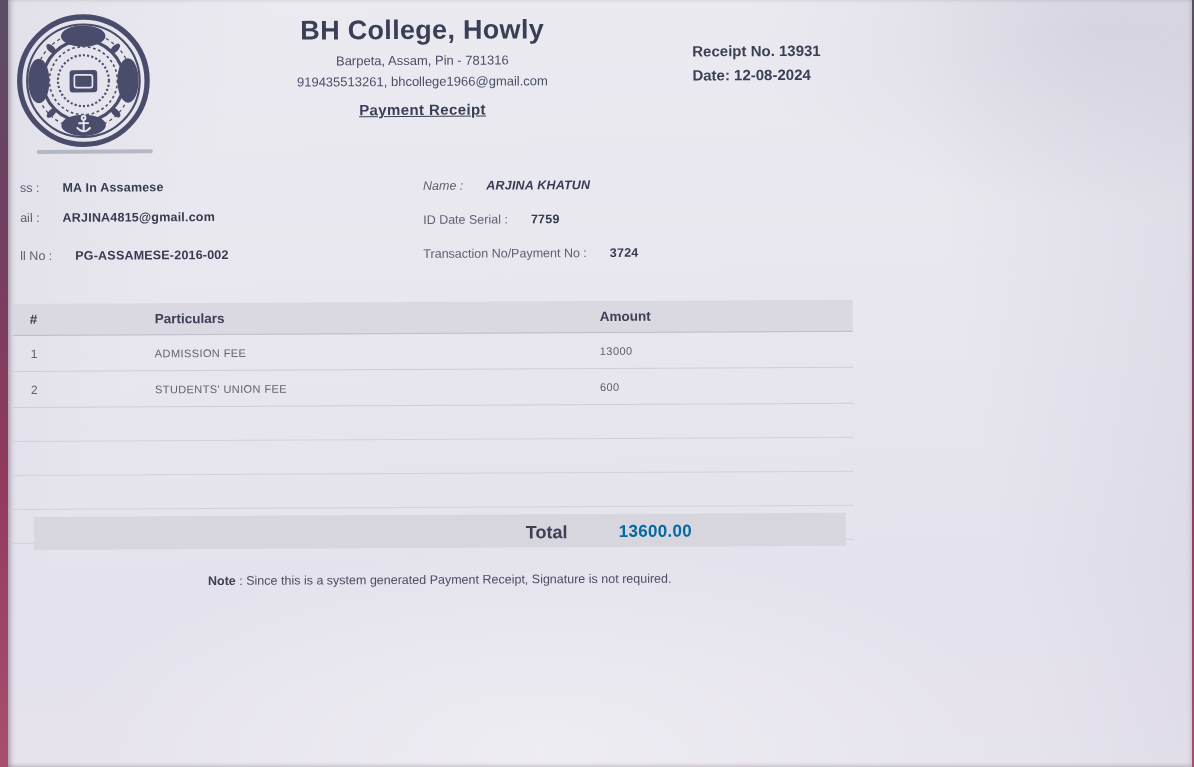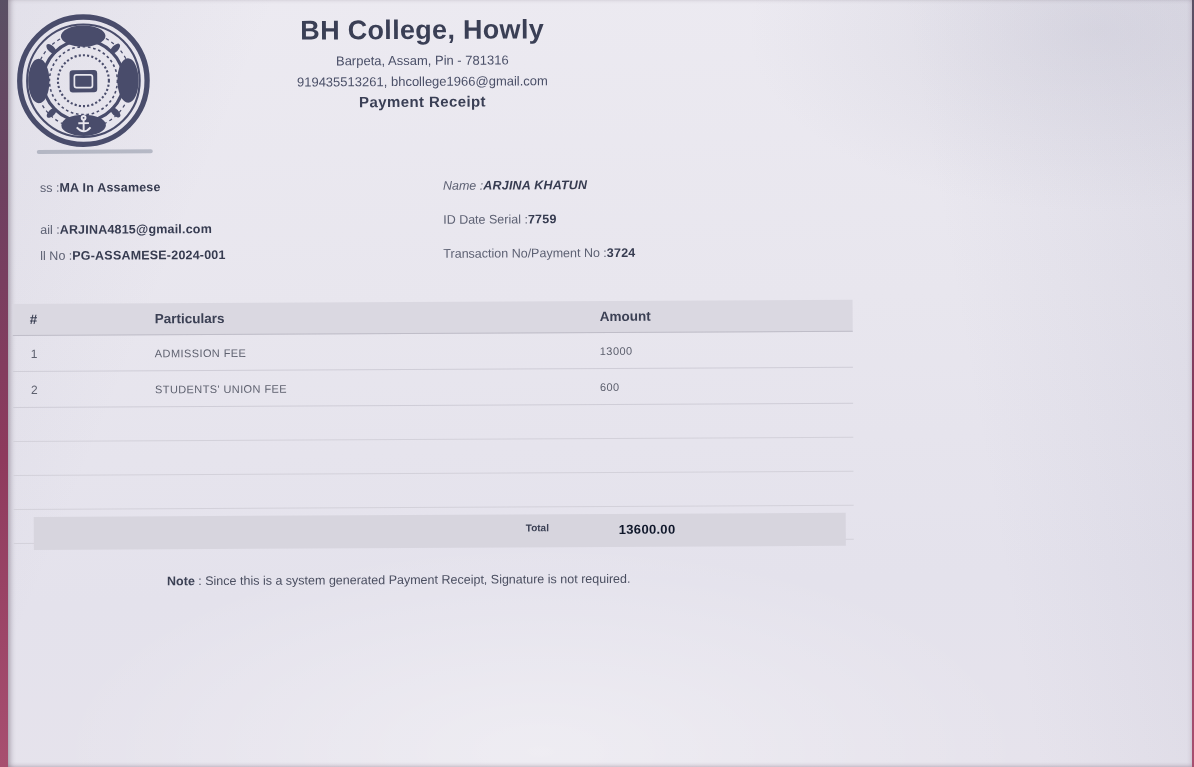--- a/index.html
+++ b/index.html
@@ -20,43 +20,43 @@
   }
   .content{position:absolute;inset:0;transform:rotate(-0.3deg);}
   .seal{position:absolute;left:8px;top:7px;width:138px;height:142px;}
   .seal svg{width:100%;height:100%;opacity:0.88;}
   .seal-underline{position:absolute;left:30px;top:147px;width:116px;height:4px;background:#8d93a4;opacity:0.55;border-radius:2px;}
 
   .head{position:absolute;left:228px;top:14px;width:376px;text-align:center;color:#3c4156;}
   .college-name{font-size:27px;font-weight:bold;letter-spacing:0.3px;margin:0;color:#3a3f55;}
   .college-address{font-size:13px;margin-top:7px;color:#4b5068;}
   .college-contact{font-size:13px;margin-top:6px;color:#4b5068;}
-  .doc-title{display:inline-block;font-size:15px;font-weight:bold;margin-top:4px;color:#3a3f55;
-    letter-spacing:0.4px;}
+  .doc-title{display:inline-block;font-size:15px;font-weight:bold;margin-top:12px;color:#3a3f55;
+    text-decoration:underline;letter-spacing:0.4px;}
 
   .meta{position:absolute;left:686px;top:40px;font-size:15px;font-weight:bold;color:#3a3f55;line-height:24px;}
 
   .drow{position:absolute;font-size:12.5px;white-space:nowrap;}
-  .dlabel{color:#5d6173;margin-left:20px;}
-  .dvalue{color:#363b50;font-weight:bold;margin-left:0;letter-spacing:0.2px;}
+  .dlabel{color:#5d6173;}
+  .dvalue{color:#363b50;font-weight:bold;margin-left:23px;letter-spacing:0.2px;}
 
   .table{position:absolute;left:5px;top:301px;width:840px;}
   .t-head{display:grid;grid-template-columns:142px 445px auto;align-items:center;height:31px;
     background:#dad8e1;font-size:13.5px;font-weight:bold;color:#3b4054;border-bottom:1px solid #bfbdc8;}
   .t-head .c1{padding-left:17px;}
   .t-row{display:grid;grid-template-columns:142px 445px auto;align-items:center;height:35px;
     border-bottom:1px solid #cfcdd7;font-size:11px;color:#5e616f;letter-spacing:0.4px;}
   .t-row .c1{padding-left:18px;font-size:12px;}
   .t-empty{height:33px;border-bottom:1px solid #d3d1da;}
   .total-band{position:absolute;left:25px;top:514px;width:812px;height:33px;background:#d7d5de;}
-  .total-label{position:absolute;left:492px;top:8px;font-size:10px;font-weight:bold;color:#3b4054;}
-  .total-value{position:absolute;left:585px;top:8px;font-size:13px;font-weight:bold;color:#0f172a;letter-spacing:0.3px;}
+  .total-label{position:absolute;left:492px;top:8px;font-size:18px;font-weight:bold;color:#3b4054;}
+  .total-value{position:absolute;left:585px;top:8px;font-size:17px;font-weight:bold;color:#0369a1;letter-spacing:0.3px;}
 
   .note{position:absolute;left:158px;top:572px;font-size:12.5px;color:#4a4e60;}
-  .note b{color:#3b4054;}
+  .note b{color:#3b4054;margin-left:41px;}
 </style>
 </head>
 <body>
 
 <div class="paper">
   <div class="content">
 
     <div class="seal">
       <svg viewBox="0 0 130 130" xmlns="http://www.w3.org/2000/svg">
         <g stroke="#34385a" fill="none">
@@ -89,29 +89,33 @@
     </div>
     <div class="seal-underline"></div>
 
     <div class="head">
       <div class="college-name">BH College, Howly</div>
       <div class="college-address">Barpeta, Assam, Pin - 781316</div>
       <div class="college-contact">919435513261, bhcollege1966@gmail.com</div>
       <div class="doc-title">Payment Receipt</div>
     </div>
 
+    <div class="meta">
+      <div>Receipt No. 13931</div>
+      <div>Date: 12-08-2024</div>
+    </div>
 
     <div class="drow" style="left:13px;top:178px;">
       <span class="dlabel">ss :</span><span class="dvalue">MA In Assamese</span>
     </div>
-    <div class="drow" style="left:13px;top:220px;">
+    <div class="drow" style="left:13px;top:208px;">
       <span class="dlabel">ail :</span><span class="dvalue">ARJINA4815@gmail.com</span>
     </div>
     <div class="drow" style="left:13px;top:246px;">
-      <span class="dlabel">ll No :</span><span class="dvalue">PG-ASSAMESE-2024-001</span>
+      <span class="dlabel">ll No :</span><span class="dvalue">PG-ASSAMESE-2016-002</span>
     </div>
 
     <div class="drow" style="left:416px;top:178px;font-style:italic;">
       <span class="dlabel">Name :</span><span class="dvalue">ARJINA KHATUN</span>
     </div>
     <div class="drow" style="left:416px;top:212px;">
       <span class="dlabel">ID Date Serial :</span><span class="dvalue">7759</span>
     </div>
     <div class="drow" style="left:416px;top:246px;">
       <span class="dlabel">Transaction No/Payment No :</span><span class="dvalue">3724</span>

